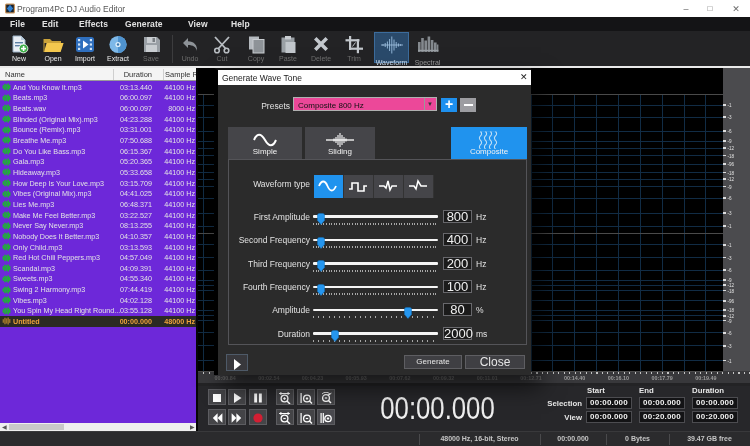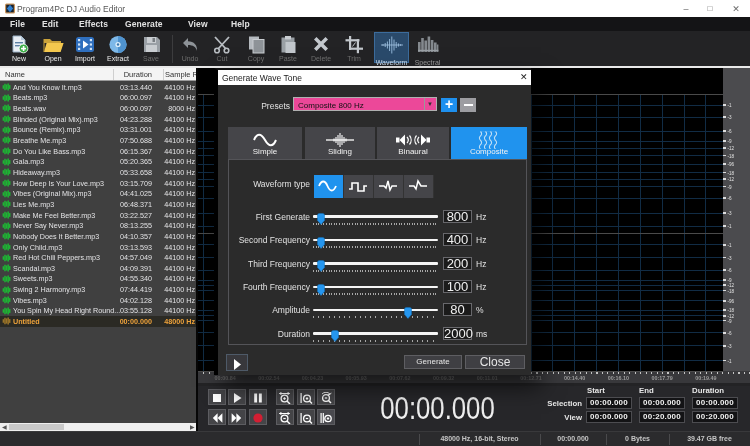--- a/index.html
+++ b/index.html
@@ -18,21 +18,21 @@
 .tb svg{display:block;margin:0 auto}
 .tb .lb{font-size:7px;color:#ececec;margin-top:1px}
 .tb.dis .lb{color:#6e6e6e}
 .tsep{top:35px;width:1px;height:28px;background:#3c3c3e}
 #wfbtn{left:374px;top:32px;width:35px;height:31px;background:#2a4a6b;border:1px solid #3c6c9c;text-align:center;padding-top:2px}
 #wfbtn .lb{font-size:7px;color:#cfe2f4;margin-top:0px}
 #spbtn{left:410px;top:32px;width:35px;height:31px;text-align:center;padding-top:2px}
 #spbtn .lb{font-size:7px;color:#9a9a9a;margin-top:1px}
 #topline{left:0;top:66px;width:750px;height:2px;background:#e9e9e9}
 
-#panel{left:0;top:68px;width:198px;height:363px;background:#404040;border-right:2px solid #070707;overflow:hidden}
+#panel{left:0;top:68px;width:198px;height:363px;background:#6d28d9;border-right:2px solid #070707;overflow:hidden}
 #lhead{left:0;top:0;width:196px;height:13px;background:#f4f4f4;border-bottom:1px solid #9a9a9a;font-size:7.5px;color:#333}
 #lhead .c1{left:5px;top:2px}
 #lhead .c2{left:0;top:2px;width:152px;text-align:right}
 #lhead .c3{left:165px;top:2px;white-space:nowrap}
 .hsep{top:1px;width:1px;height:11px;background:#cfcfcf}
 .lrow{position:absolute;left:0;width:196px;height:10.6px;font-size:7.2px;color:#e3e3e5}
 .lrow .ricon{position:absolute;left:2px;top:1.2px;width:9px;height:8px}
 .lrow .rname{position:absolute;left:13px;top:0.8px;white-space:nowrap;max-width:110px;overflow:hidden}
 .lrow .rdur{position:absolute;left:60px;top:0.8px;width:92px;text-align:right}
 .lrow .rsr{position:absolute;left:100px;top:0.8px;width:95px;text-align:right}
@@ -941,36 +941,20 @@
           <line x1="19" y1="5" x2="19" y2="11" stroke-width="1.1"></line>
           <line x1="21" y1="6.5" x2="21" y2="9.5" stroke-width="1.1"></line>
         </g>
       </svg>
   <div class="lb">Sliding</div></div>
  <div class="dtab" style="left:10px;width:74px">
   <svg width="26" height="16" viewBox="0 0 26 16" style="margin-top:5px">
         <path d="M2 8 C5 1 9 1 13 8 C17 15 21 15 24 8" fill="none" stroke="#fff" stroke-width="2"></path>
       </svg>
   <div class="lb">Simple</div></div>
- <div class="dtab" style="left:159px;width:72px">
-  <svg width="36" height="16" viewBox="0 0 36 16" style="margin-top:5px">
-        <g fill="#fff">
-          <path d="M1 5.5 h3.5 v5 h-3.5 z"></path>
-          <path d="M4.5 8 L10 2.5 V13.5 Z"></path>
-          <path d="M35 5.5 h-3.5 v5 h3.5 z"></path>
-          <path d="M31.5 8 L26 2.5 V13.5 Z"></path>
-        </g>
-        <g stroke="#fff" fill="none" stroke-width="1.2">
-          <path d="M12 5 a4.5 4.5 0 0 1 0 6"></path>
-          <path d="M14.5 3.5 a7 7 0 0 1 0 9"></path>
-          <path d="M24 5 a4.5 4.5 0 0 0 0 6"></path>
-          <path d="M21.5 3.5 a7 7 0 0 0 0 9"></path>
-        </g>
-      </svg>
-  <div class="lb">Binaural</div></div>
  <div class="dtab on" style="left:233px;width:76px">
   <svg width="22" height="18" viewBox="0 0 22 18" style="margin-top:4px">
         <g stroke="#bfdef6" stroke-width="1.1" fill="none">
           <path d="M2.5 0.5 q2.2 2.2 0 4.4 q-2.2 2.2 0 4.4 q2.2 2.2 0 4.4 q-2.2 2.2 0 4.4"></path>
           <path d="M7.5 0.5 q2.2 2.2 0 4.4 q-2.2 2.2 0 4.4 q2.2 2.2 0 4.4 q-2.2 2.2 0 4.4"></path>
           <path d="M12.5 0.5 q2.2 2.2 0 4.4 q-2.2 2.2 0 4.4 q2.2 2.2 0 4.4 q-2.2 2.2 0 4.4"></path>
           <path d="M17.5 0.5 q2.2 2.2 0 4.4 q-2.2 2.2 0 4.4 q2.2 2.2 0 4.4 q-2.2 2.2 0 4.4"></path>
           <path d="M2.5 0.5 h15 m-15 4.4 h15 m-15 4.4 h15 m-15 4.4 h15" stroke-width="0.4" opacity="0.35"></path>
         </g>
       </svg>
@@ -990,21 +974,21 @@
  <div class="wtb" style="left:155.5px">
       <svg width="22" height="16" viewBox="0 0 22 16">
         <path d="M2 8 h5 l2 2 l2 -7 l2 9 l2 -4 h5" fill="none" stroke="#fff" stroke-width="1.5"></path>
       </svg>
     </div>
  <div class="wtb" style="left:185.5px">
       <svg width="22" height="16" viewBox="0 0 22 16">
         <path d="M2 8 h5 l2 3 l2 -8 l3 5 h6" fill="none" stroke="#fff" stroke-width="1.5"></path>
       </svg>
     </div>
-<div class="dlab" style="left:12px;top:141.5px;width:80px">First Generate</div>
+<div class="dlab" style="left:12px;top:141.5px;width:80px">First Amplitude</div>
 <div class="strack" style="top:145.0px"></div>
 <div class="stick dense" style="top:152.5px"></div>
 <div class="sthumb" style="left:99.0px;top:141.0px"><svg width="8" height="12" viewBox="0 0 8 12">
         <path d="M0.5 2.2 Q0.5 0.5 2.2 0.5 H5.8 Q7.5 0.5 7.5 2.2 V7.4 L4 11.6 L0.5 7.4 Z" fill="#2596ef" stroke="#1272bd" stroke-width="0.5"></path>
       </svg></div>
 <div class="sval" style="top:139.5px">800</div>
 <div class="sunit" style="top:141.5px">Hz</div>
 <div class="dlab" style="left:12px;top:165.0px;width:80px">Second Frequency</div>
 <div class="strack" style="top:168.5px"></div>
 <div class="stick dense" style="top:176.0px"></div>

